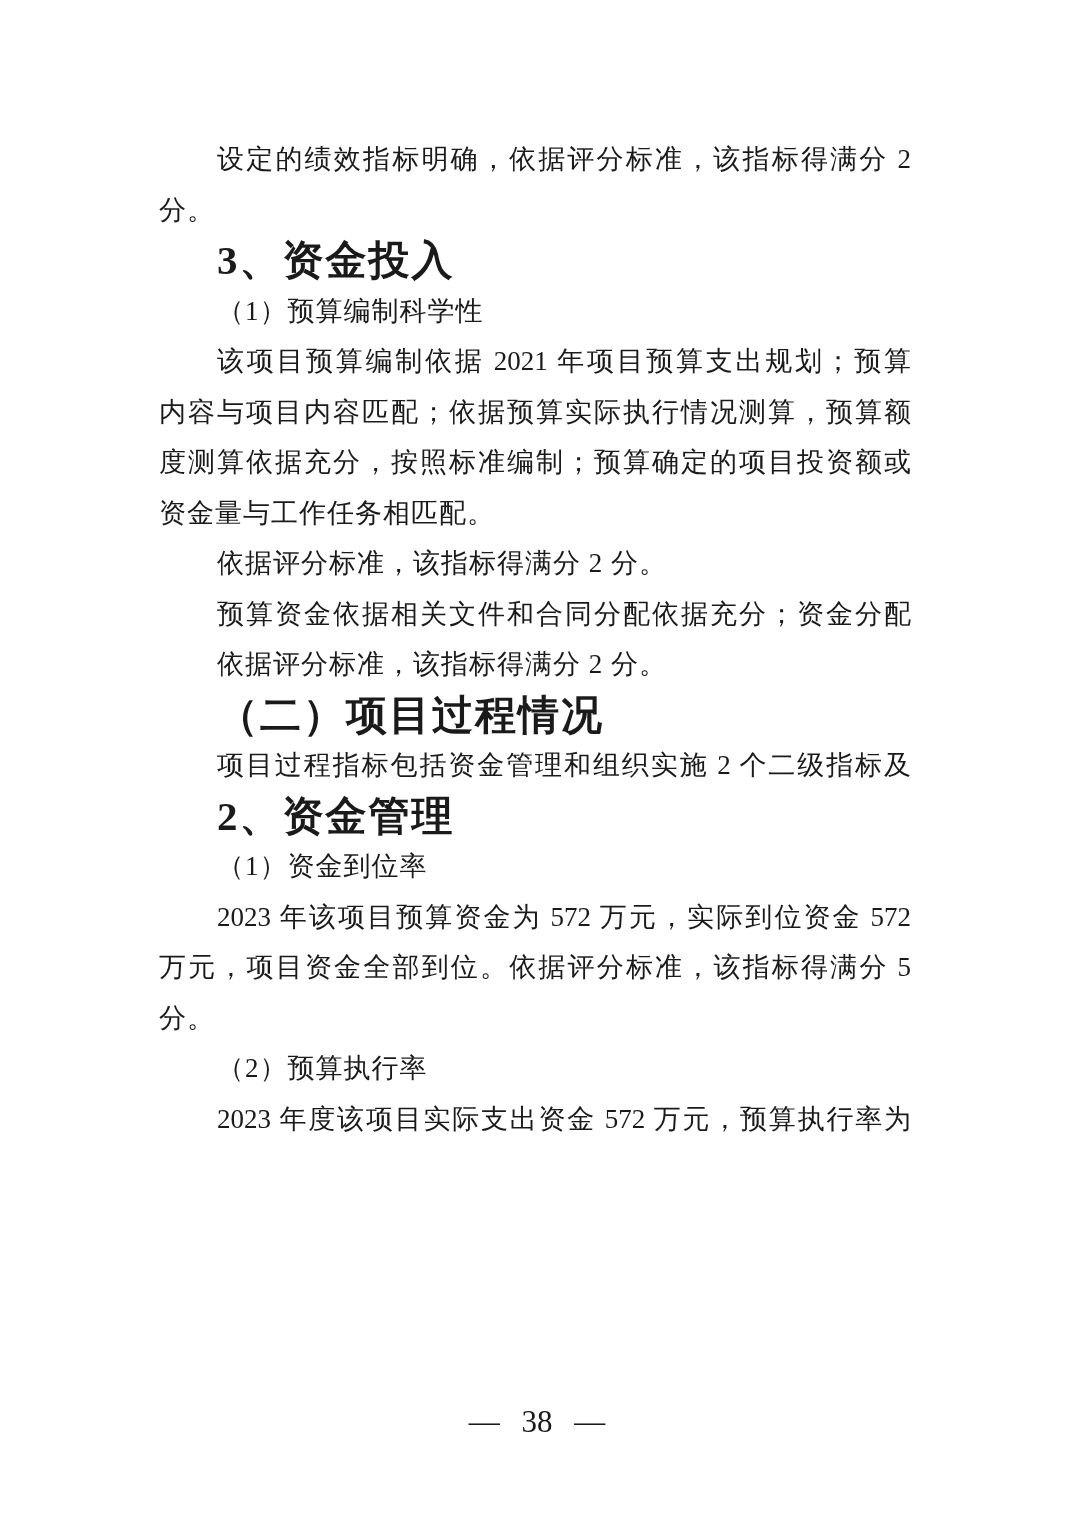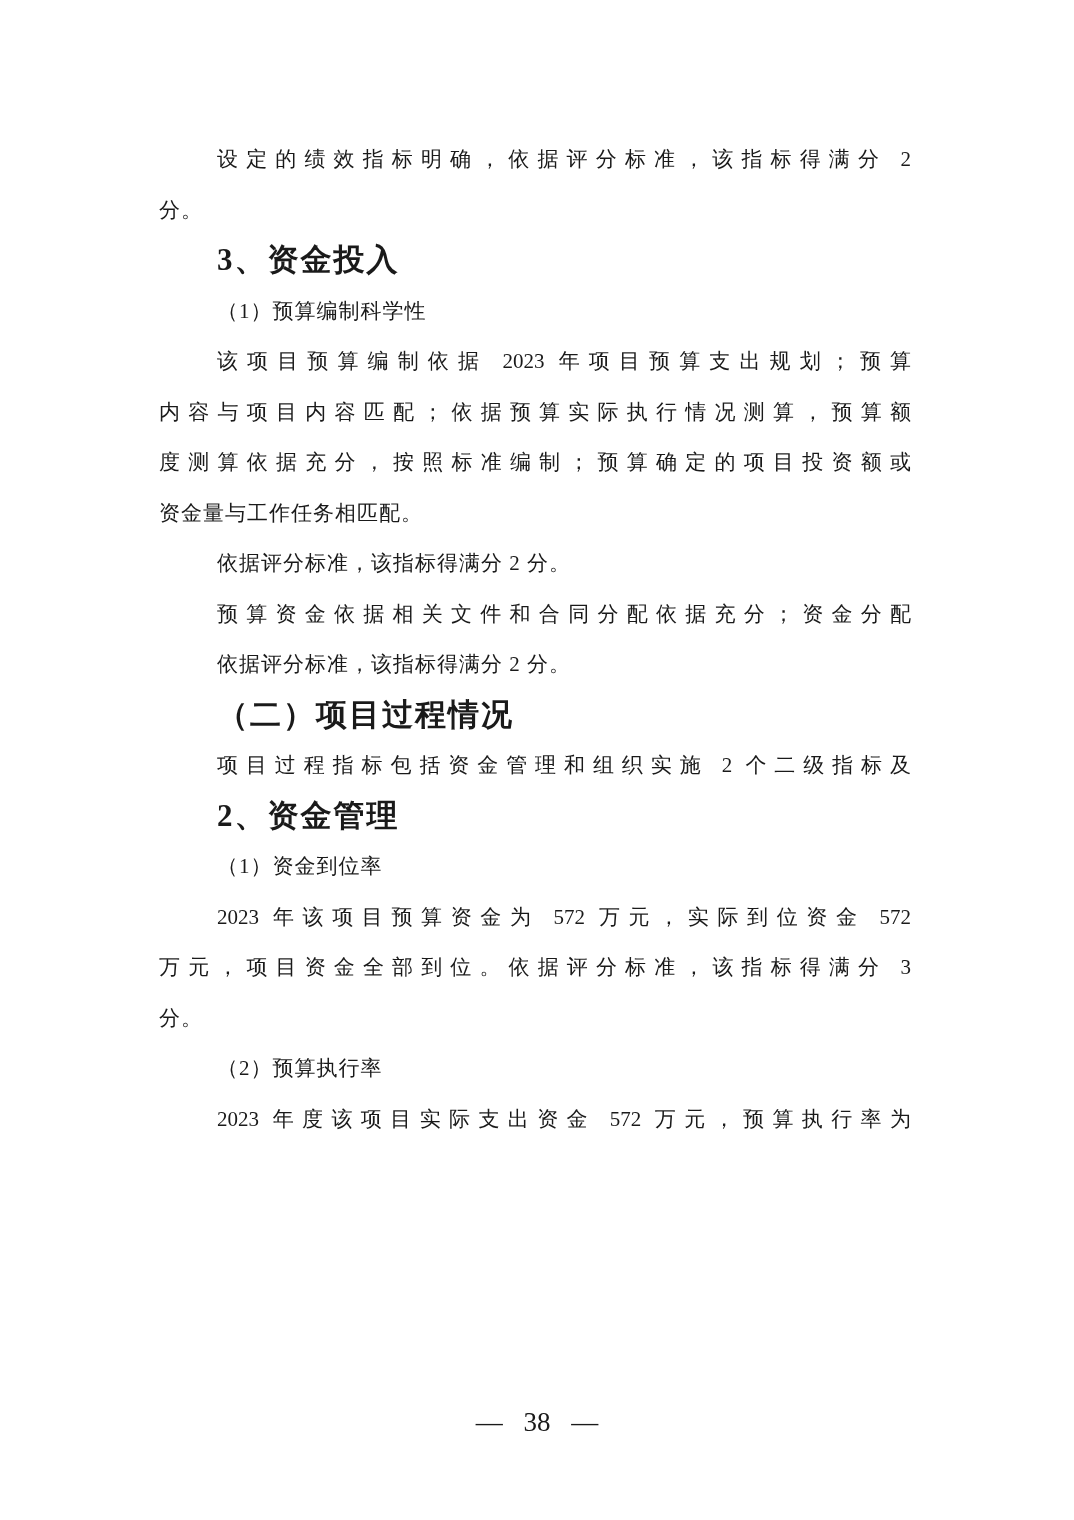--- a/index.html
+++ b/index.html
@@ -18,71 +18,71 @@
   }
   .doc-body {
     position: absolute;
     left: 159px;
     top: 134px;
     width: 752px;
   }
   .line {
     height: 50.5px;
     line-height: 50.5px;
-    font-size: 21px;
+    font-size: 27px;
     letter-spacing: 1px;
     white-space: nowrap;
   }
   .line.justify {
     white-space: normal;
     text-align: justify;
     text-align-last: justify;
     letter-spacing: 0;
     overflow: hidden;
   }
   .line.indent {
     padding-left: 58px;
   }
   .line.bold {
     font-weight: 700;
-    font-size: 31px;
+    font-size: 41px;
     letter-spacing: 2px;
   }
   .page-footer {
     position: absolute;
     left: 0;
     top: 1402px;
     width: 100%;
     text-align: center;
-    font-size: 27px;
+    font-size: 31px;
     line-height: 40px;
     word-spacing: 14px;
     color: #1a1a1a;
   }
 </style>
 </head>
 <body>
 
 <div class="page">
   <div class="doc-body">
       <div class="line indent justify">设定的绩效指标明确，依据评分标准，该指标得满分 2</div>
       <div class="line">分。</div>
       <div class="line indent bold">3、资金投入</div>
       <div class="line indent">（1）预算编制科学性</div>
-      <div class="line indent justify">该项目预算编制依据 2023 年项目预算支出规划；预算</div>
+      <div class="line indent justify">该项目预算编制依据 2021 年项目预算支出规划；预算</div>
       <div class="line justify">内容与项目内容匹配；依据预算实际执行情况测算，预算额</div>
       <div class="line justify">度测算依据充分，按照标准编制；预算确定的项目投资额或</div>
       <div class="line">资金量与工作任务相匹配。</div>
       <div class="line indent">依据评分标准，该指标得满分 2 分。</div>
       <div class="line indent justify">预算资金依据相关文件和合同分配依据充分；资金分配</div>
       <div class="line indent">依据评分标准，该指标得满分 2 分。</div>
       <div class="line indent bold">（二）项目过程情况</div>
       <div class="line indent justify">项目过程指标包括资金管理和组织实施 2 个二级指标及</div>
       <div class="line indent bold">2、资金管理</div>
       <div class="line indent">（1）资金到位率</div>
       <div class="line indent justify">2023 年该项目预算资金为 572 万元，实际到位资金 572</div>
-      <div class="line justify">万元，项目资金全部到位。依据评分标准，该指标得满分 3</div>
+      <div class="line justify">万元，项目资金全部到位。依据评分标准，该指标得满分 5</div>
       <div class="line">分。</div>
       <div class="line indent">（2）预算执行率</div>
       <div class="line indent justify">2023 年度该项目实际支出资金 572 万元，预算执行率为</div>
     </div>
   <div class="page-footer">— 38 —</div>
 </div>
 
 </body></html>

